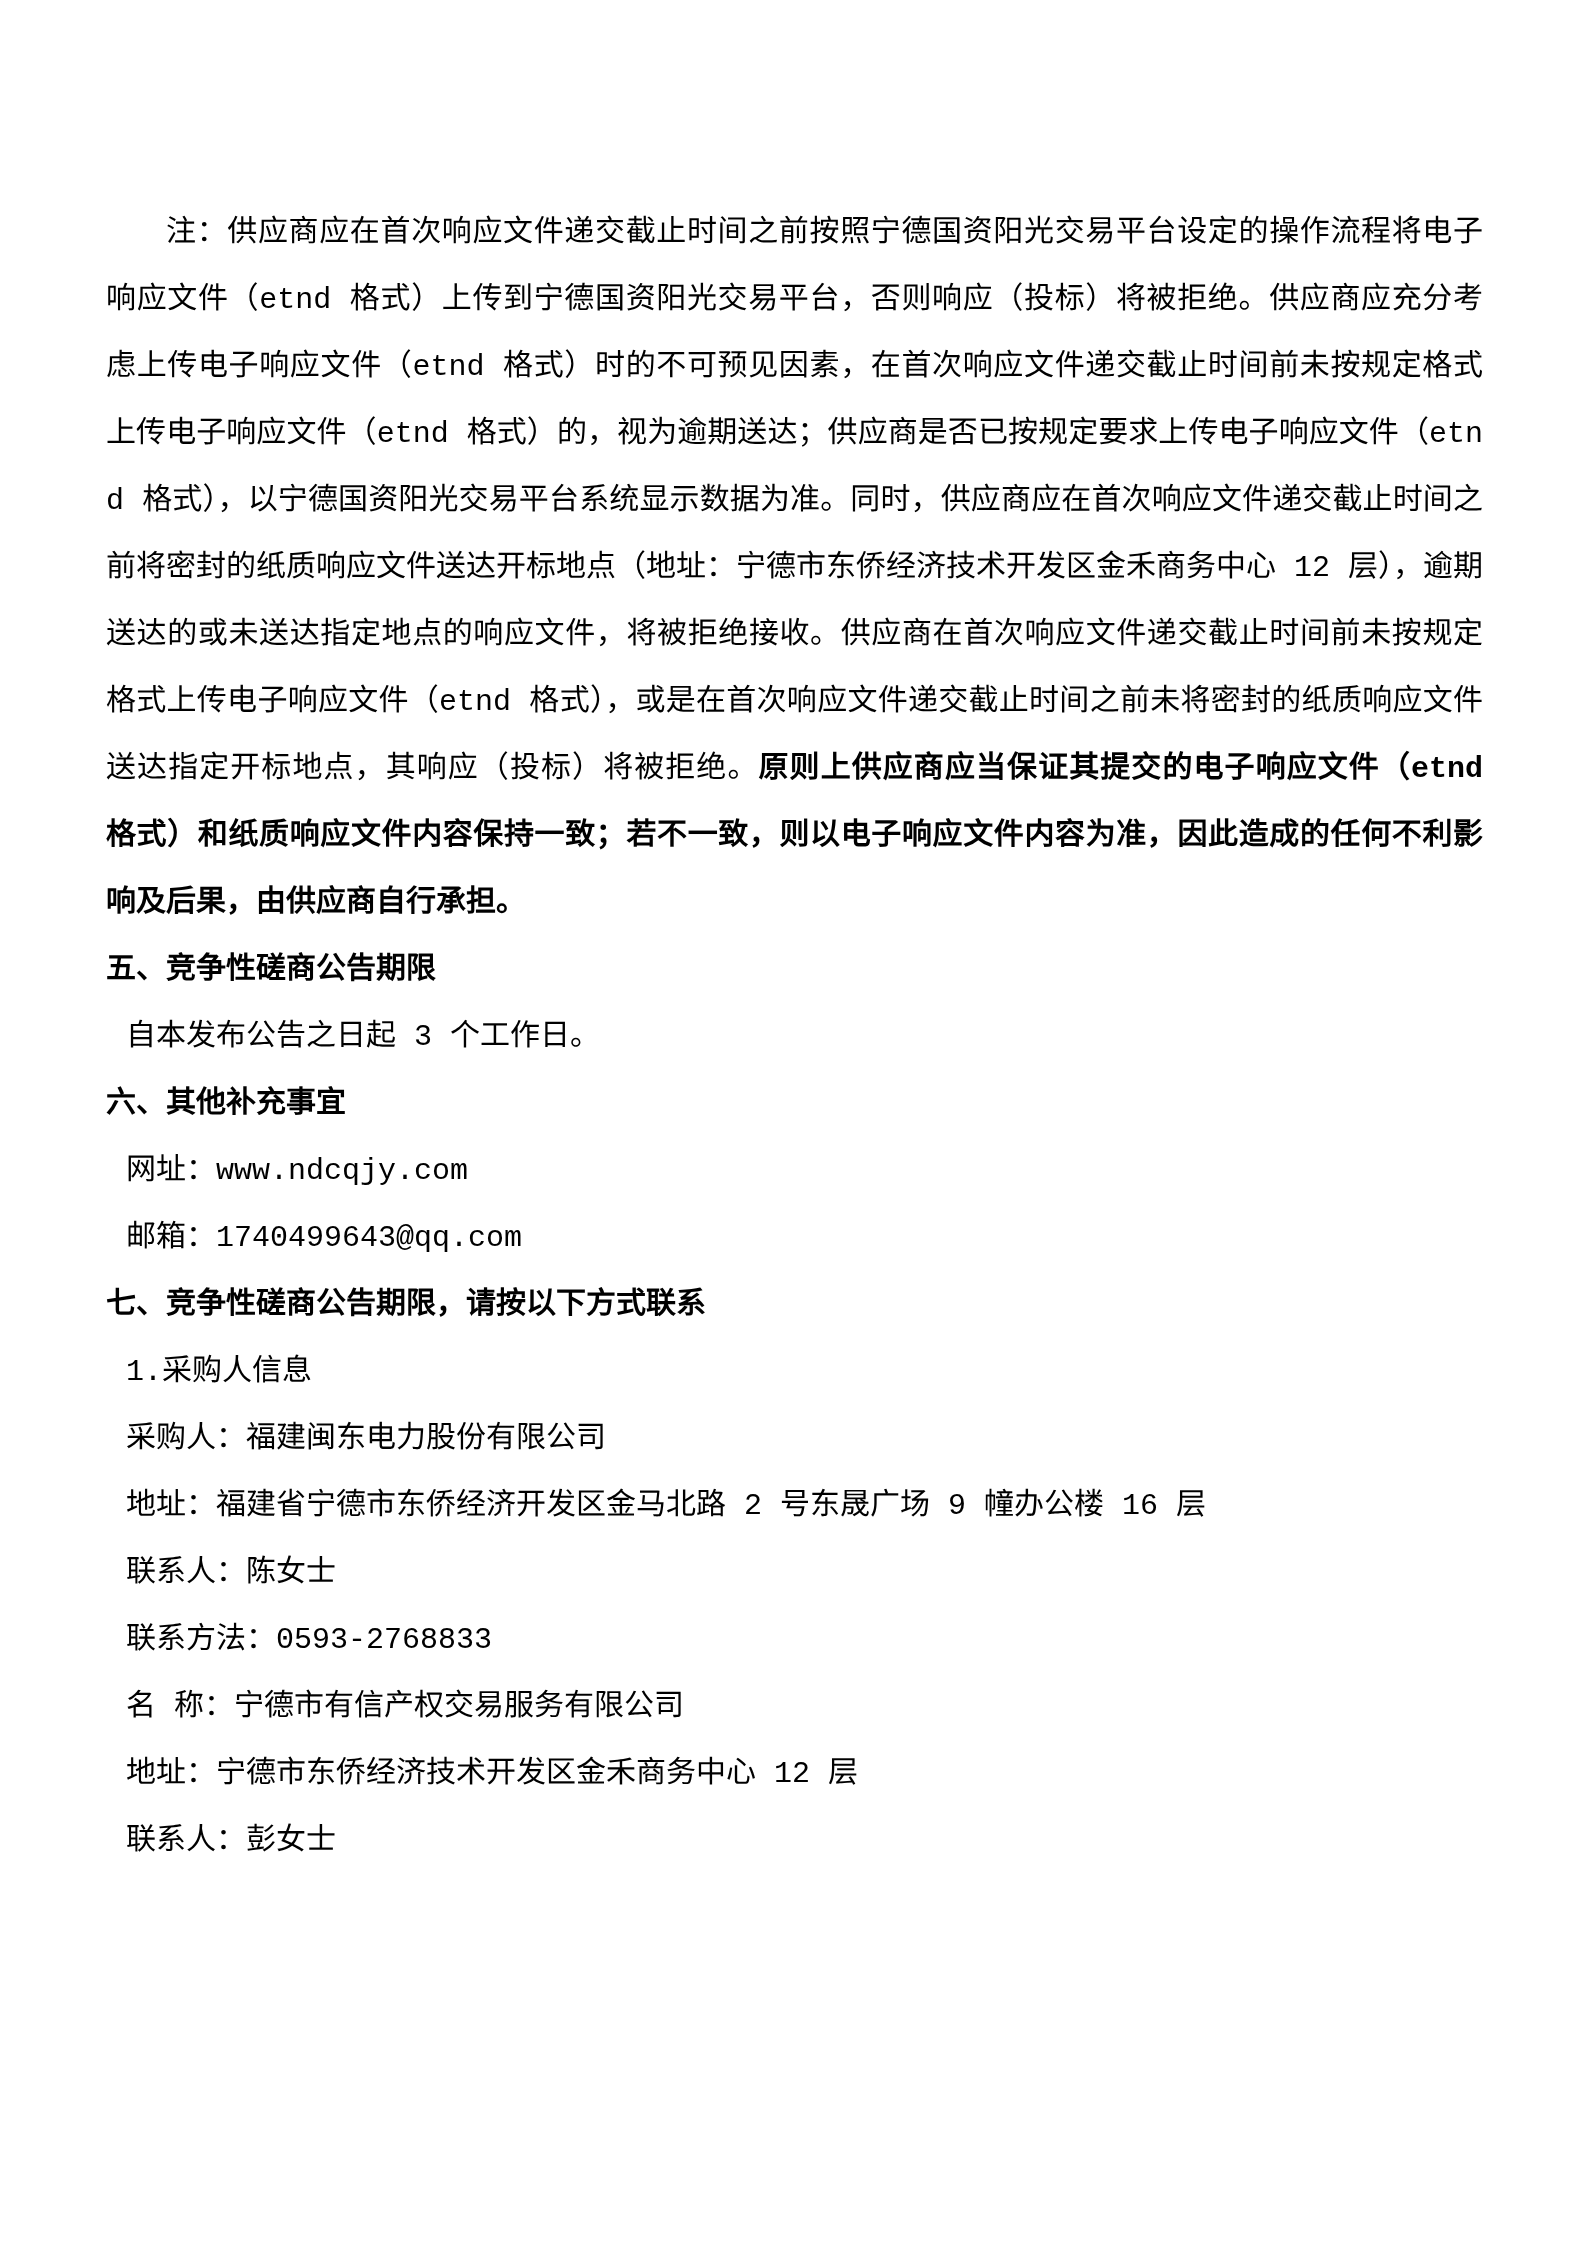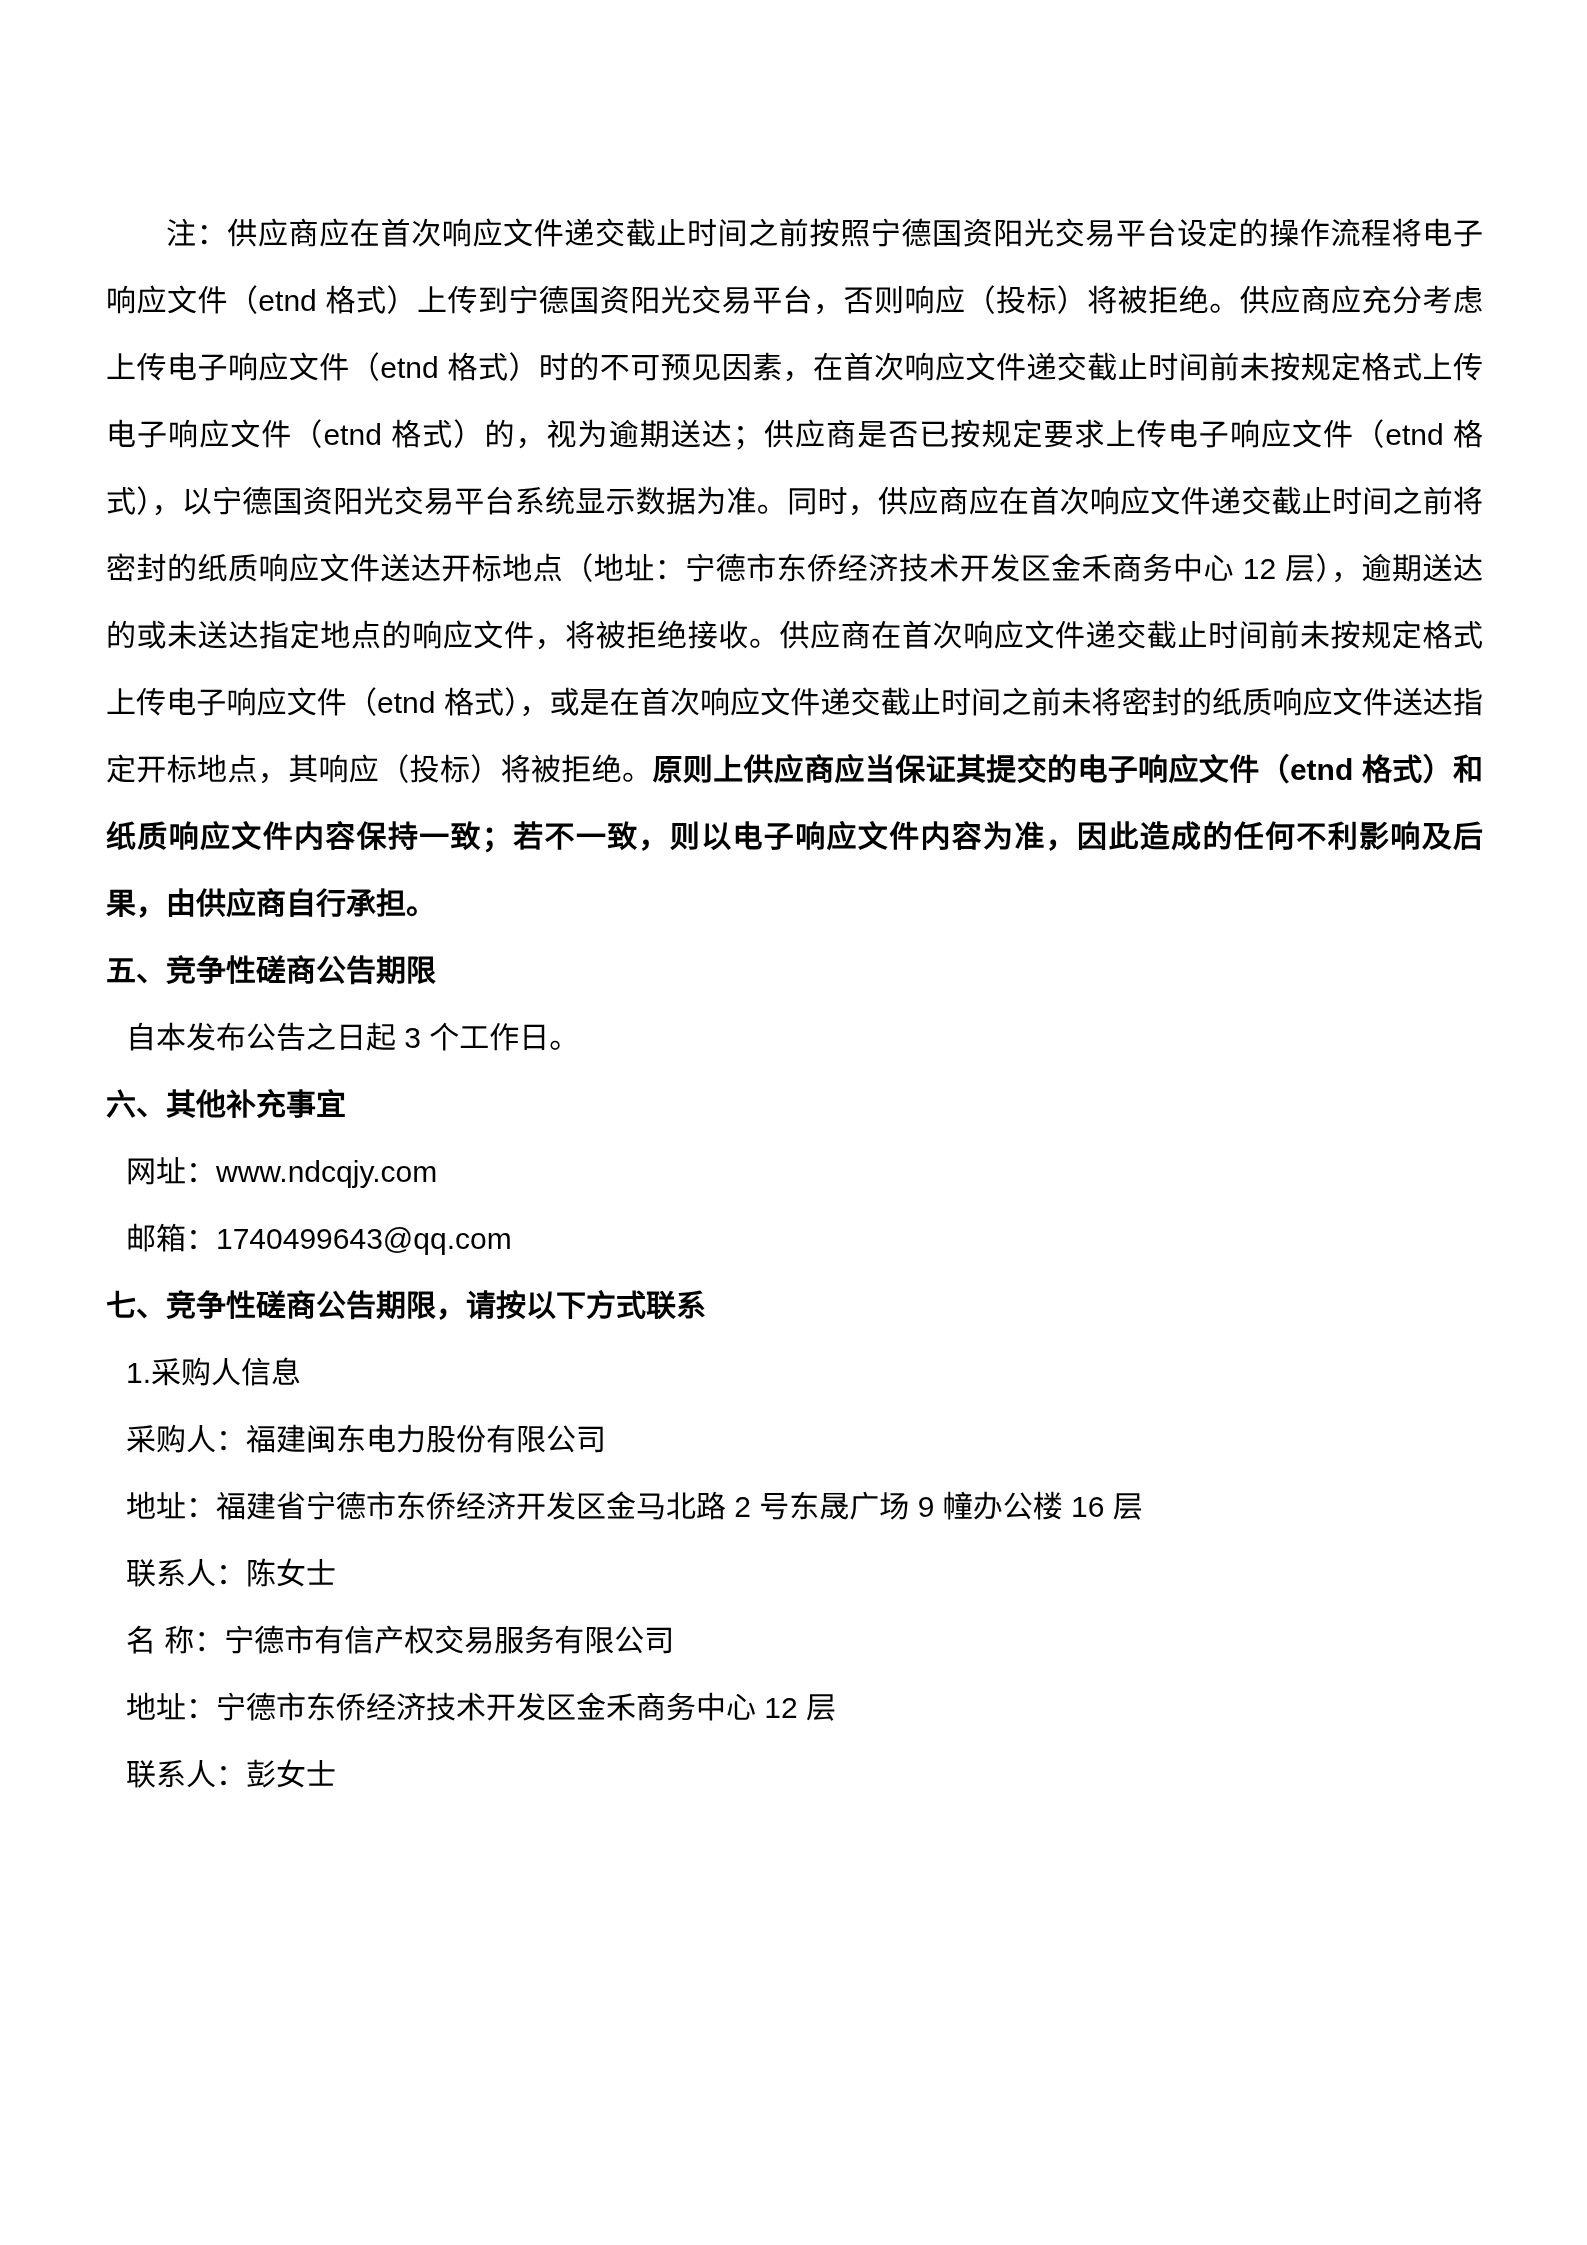--- a/index.html
+++ b/index.html
@@ -7,21 +7,21 @@
     padding: 0;
     background: #ffffff;
   }
   .page {
     position: relative;
     width: 1587px;
     height: 2245px;
     background: #ffffff;
     box-sizing: border-box;
     padding: 200px 104px 0 106px;
-    font-family: Liberation Sans, sans-serif;
+    font-family: Liberation Mono, monospace;
     font-size: 30px;
     line-height: 67px;
     color: #000000;
     overflow: hidden;
   }
   p {
     margin: 0;
     padding: 0;
   }
   .note {
@@ -53,18 +53,19 @@
   <p class="heading">六、其他补充事宜</p>
   <p class="body-line">网址：www.ndcqjy.com</p>
   <p class="body-line">邮箱：1740499643@qq.com</p>
 
   <p class="heading">七、竞争性磋商公告期限，请按以下方式联系</p>
 
   <p class="body-line">1.采购人信息</p>
   <p class="body-line">采购人：福建闽东电力股份有限公司</p>
   <p class="body-line">地址：福建省宁德市东侨经济开发区金马北路 2 号东晟广场 9 幢办公楼 16 层</p>
   <p class="body-line">联系人：陈女士</p>
+  <p class="body-line">联系方法：0593-2768833</p>
 
   <p class="body-line">名 称：宁德市有信产权交易服务有限公司</p>
   <p class="body-line">地址：宁德市东侨经济技术开发区金禾商务中心 12 层</p>
   <p class="body-line">联系人：彭女士</p>
 
 </div>
 
 </body></html>

